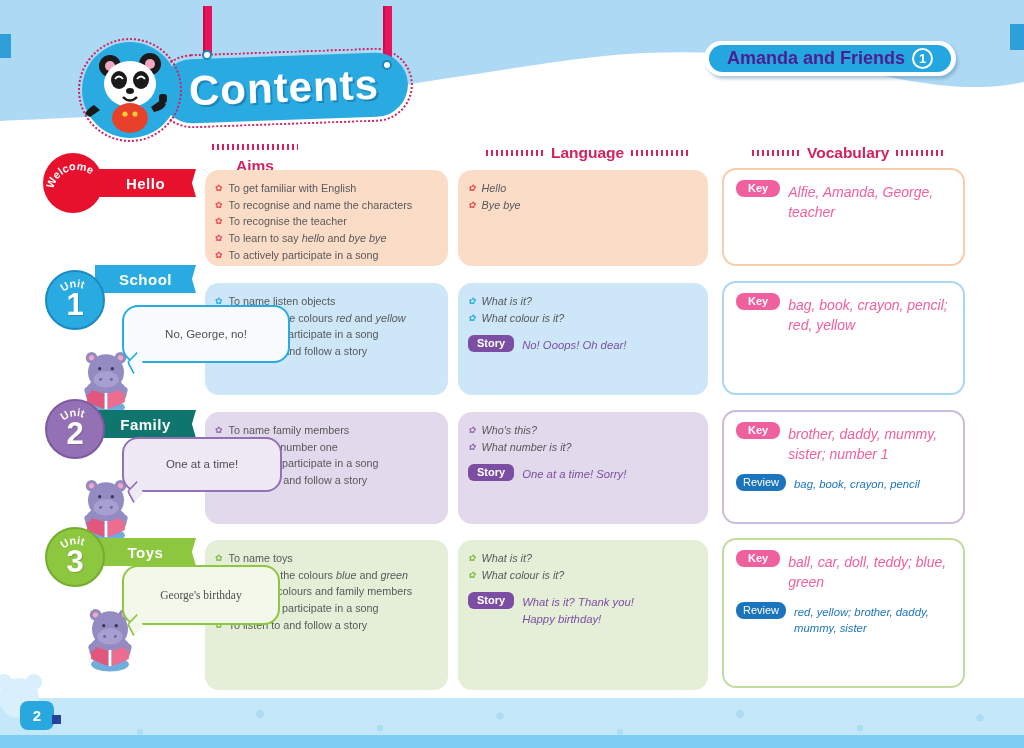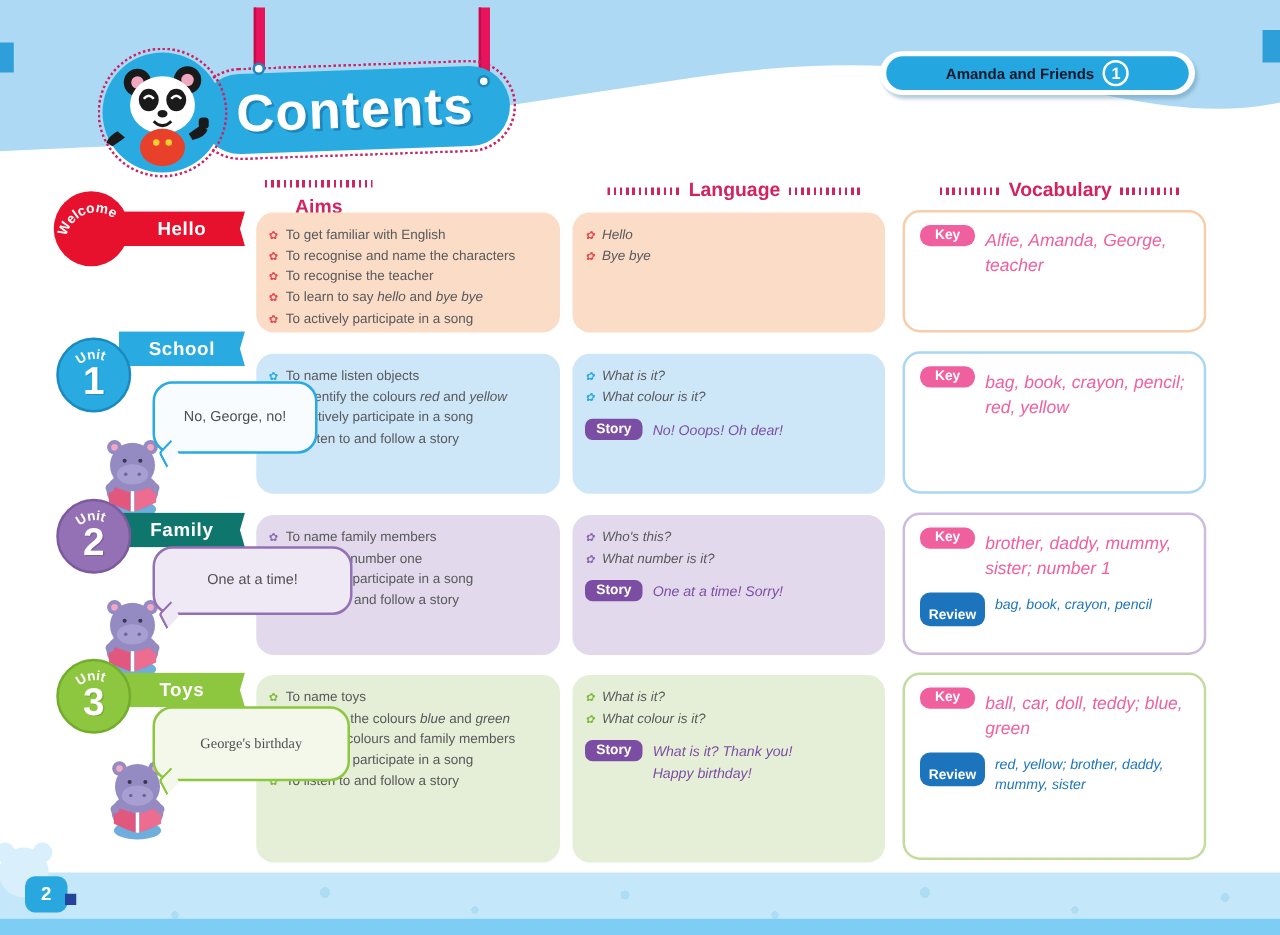--- a/index.html
+++ b/index.html
@@ -22,21 +22,21 @@
   .contents-blob { position:absolute; top:56px; left:160px; width:248px; height:64px; border-radius:34px;
     background:#29abe2; outline:2px dotted #ce2063; outline-offset:3px; transform:rotate(-2deg); z-index:2;
     display:flex; align-items:center; justify-content:center; }
   .contents-title { color:#fff; font-size:42px; font-weight:bold; letter-spacing:1px;
     text-shadow:2px 2px 0 #1f86bc; }
 
   .book-badge { position:absolute; top:41px; left:704px; width:252px; height:35px; background:#fff;
     border-radius:20px; box-shadow:2px 3px 3px rgba(90,140,170,.45); display:flex; align-items:center; justify-content:center; z-index:4; }
   .book-badge-inner { width:242px; height:27px; background:#24a6e0; border-radius:15px;
     display:flex; align-items:center; justify-content:center; gap:7px; }
-  .book-badge-label { color:#0f172a; font-weight:bold; font-size:12px; }
+  .book-badge-label { color:#4c1d95; font-weight:bold; font-size:18px; }
   .book-number { width:21px; height:21px; border-radius:50%; border:2px solid #fff; color:#fff;
     font-weight:bold; font-size:13px; display:flex; align-items:center; justify-content:center; }
 
   
   .col-head { position:absolute; top:144px; display:flex; align-items:center; gap:7px; }
   .col-head span.lbl { color:#d2235c; font-weight:bold; font-size:15.5px; white-space:nowrap; }
   .dots { height:6px; background:repeating-linear-gradient(90deg,#d2235c 0 2px,transparent 2px 5px); }
 
   
   .round-badge { position:absolute; width:60px; height:60px; border-radius:50%; z-index:3; }
@@ -78,22 +78,22 @@
   .aim-li i, .lang-li i { font-style:italic; }
 
   .story-row { margin-top:9px; display:flex; align-items:flex-start; gap:8px; }
   .story-badge { background:#7b4ea3; color:#fff; font-weight:bold; font-size:11px; border-radius:6px;
     padding:2px 9px 3px; flex:0 0 auto; }
   .story-text { font-style:italic; color:#7b4ea3; font-size:11.3px; line-height:1.45; padding-top:2px; }
 
   .vrow { display:flex; align-items:flex-start; gap:8px; margin-bottom:9px; }
   .key-badge { background:#f0609f; color:#fff; font-weight:bold; font-size:11px; border-radius:8px;
     padding:2px 12px 3px; flex:0 0 auto; }
-  .review-badge { background:#1c75bc; color:#fff; font-weight:bold; font-size:11px; border-radius:8px;
-    padding:12px 7px 3px; flex:0 0 auto; }
+  .review-badge { background:#1c75bc; color:#fff; font-weight:normal; font-size:11px; border-radius:8px;
+    padding:2px 7px 3px; flex:0 0 auto; }
   .key-text { color:#f0609f; font-style:italic; font-size:14px; line-height:1.45; padding-top:2px; }
   .review-text { color:#1c75bc; font-style:italic; font-size:11.3px; line-height:1.45; padding-top:2px; }
 
   
   .footer-band { position:absolute; left:0; bottom:0; width:1024px; height:50px; background:#c4e7fa;
     background-image:radial-gradient(circle 6px at 40px 20px,#addcf5 60%,transparent 61%),
       radial-gradient(circle 5px at 140px 34px,#addcf5 60%,transparent 61%),
       radial-gradient(circle 7px at 260px 16px,#addcf5 60%,transparent 61%),
       radial-gradient(circle 5px at 380px 30px,#addcf5 60%,transparent 61%),
       radial-gradient(circle 6px at 500px 18px,#addcf5 60%,transparent 61%),
@@ -232,21 +232,21 @@
       <path id="arcU1" d="M14,25 A19,19 0 0 1 46,25" fill="none"></path>
       <text font-size="11.5" font-weight="bold" fill="#fff" font-family="Liberation Sans, sans-serif">
         <textPath href="#arcU1" startOffset="50%" text-anchor="middle">Unit</textPath>
       </text>
     </svg>
     <div class="badge-num">1</div>
   </div>
   <div class="ribbon" style="top:265px;background:#29abe2;">
     <span>School</span>
   </div>
-  <div class="bubble" style="top:305px;left:122px;width:132px;height:58px;background:#f8fcff;border-color:#29abe2;">
+  <div class="bubble" style="top:305px;left:122px;width:168px;height:58px;background:#f8fcff;border-color:#29abe2;">
     <span>No, George, no!</span>
       <span class="tail"></span>
   </div>
   <svg class="hippo" style="top:340px;left:70px;" viewBox="0 0 80 85">
     <ellipse cx="40" cy="74" rx="21" ry="8" fill="#6faedc"></ellipse>
     <ellipse cx="40" cy="58" rx="23" ry="17" fill="#938bc2"></ellipse>
     <circle cx="24" cy="19" r="6.5" fill="#938bc2"></circle>
       <circle cx="24" cy="19" r="3" fill="#f2a7c3"></circle>
     <circle cx="56" cy="19" r="6.5" fill="#938bc2"></circle>
       <circle cx="56" cy="19" r="3" fill="#f2a7c3"></circle>

